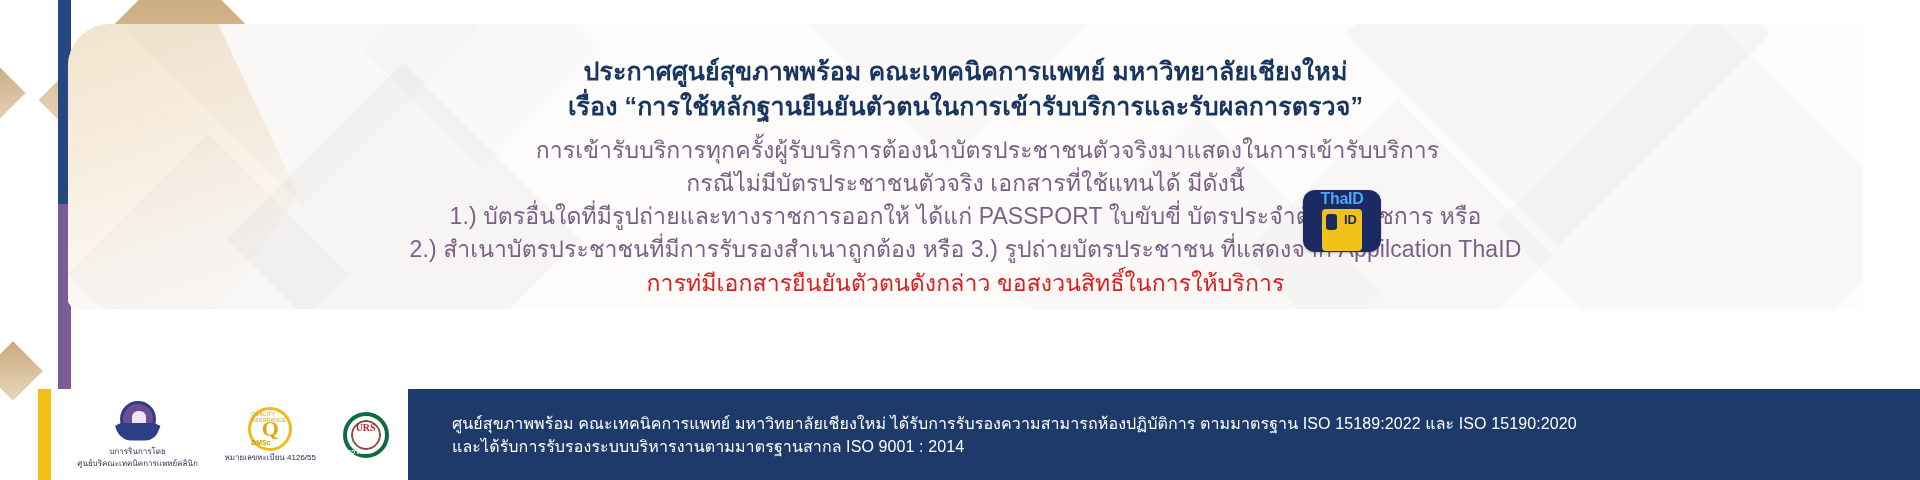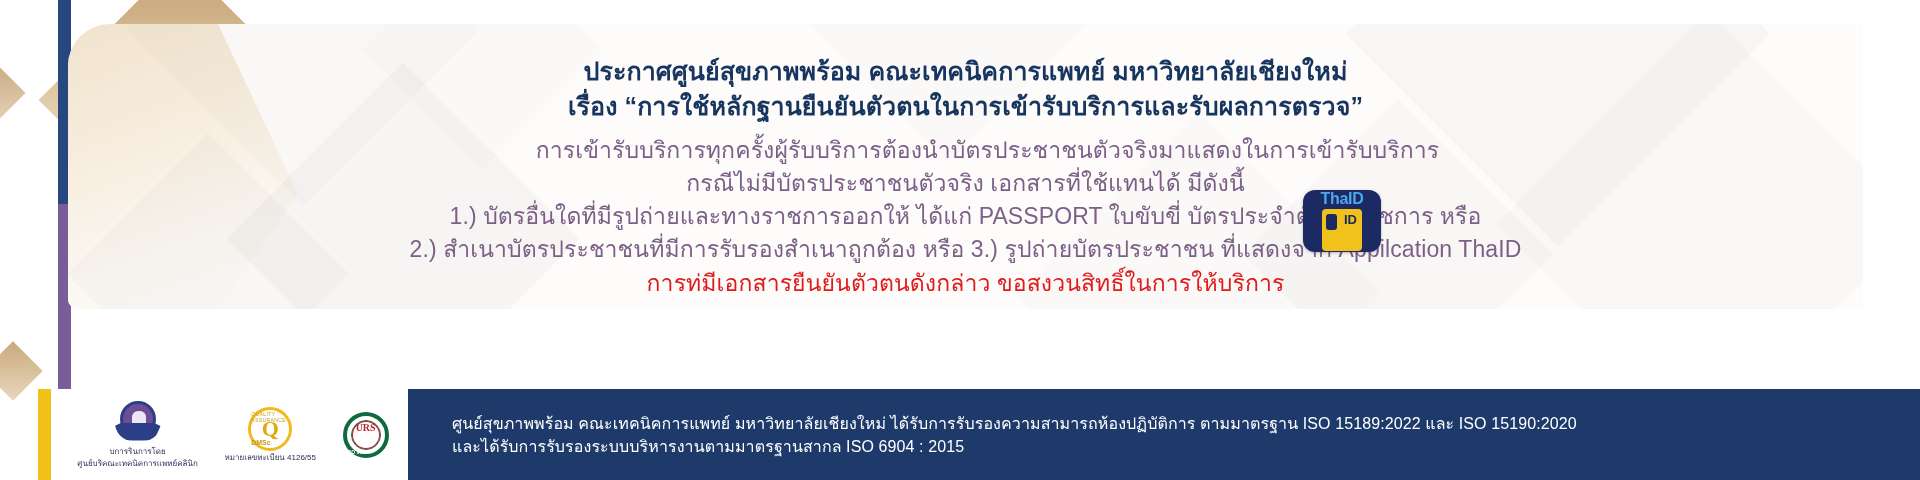--- a/index.html
+++ b/index.html
@@ -316,17 +316,17 @@
             <span class="urs">URS</span>
           </div>
           <div class="iso">ISO 9001</div>
         </div>
       </div>
 
     </div>
 
     <div class="footbar">
       <div class="footline">ศูนย์สุขภาพพร้อม  คณะเทคนิคการแพทย์  มหาวิทยาลัยเชียงใหม่  ได้รับการรับรองความสามารถห้องปฏิบัติการ  ตามมาตรฐาน ISO 15189:2022 และ ISO 15190:2020</div>
-      <div class="footline">และได้รับการรับรองระบบบริหารงานตามมาตรฐานสากล ISO 6904 : 2015</div>
+      <div class="footline">และได้รับการรับรองระบบบริหารงานตามมาตรฐานสากล ISO 9001 : 2014</div>
     </div>
 
   </div>
 </div>
 
 </body></html>

